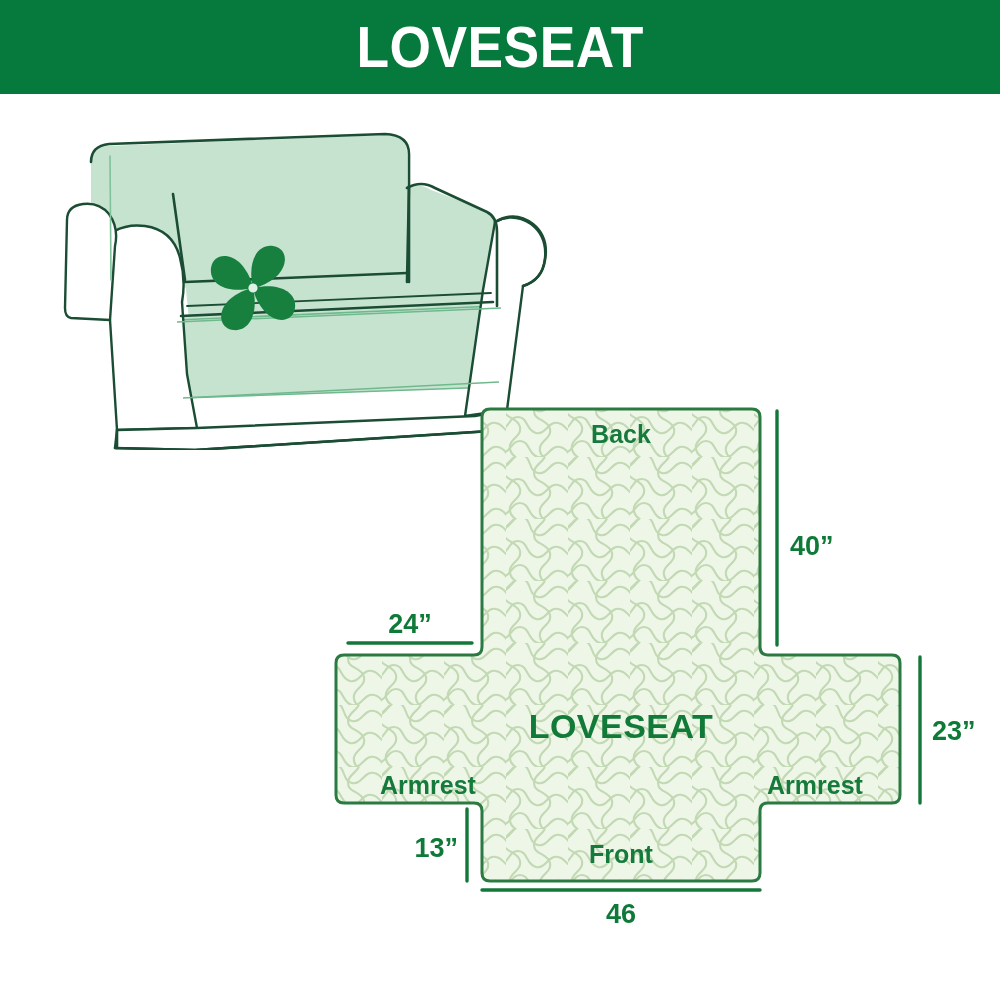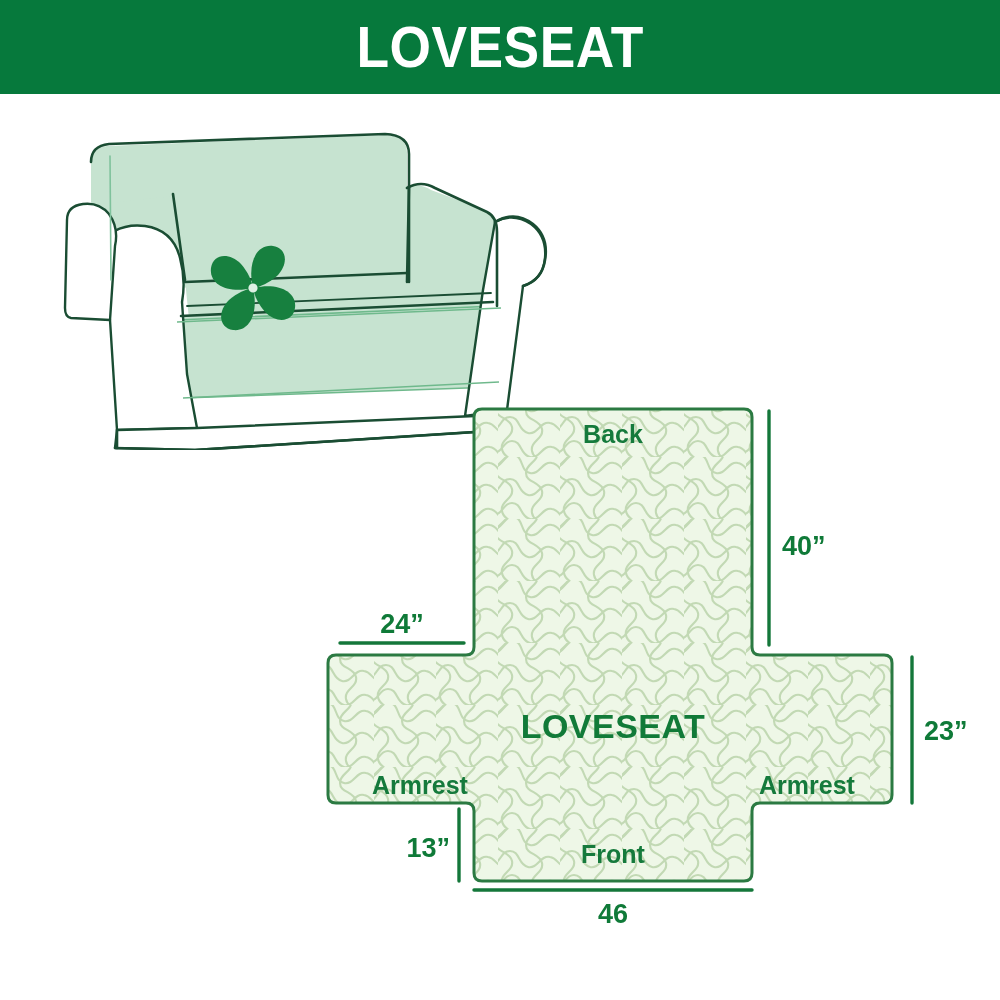--- a/index.html
+++ b/index.html
@@ -46,21 +46,21 @@
     left: 55px;
     top: 130px;
     width: 500px;
     height: 320px;
   }
   .sofa-illustration svg { display: block; width: 100%; height: 100%; }
 
   
   .cover-diagram {
     position: absolute;
-    left: 312px;
+    left: 320px;
     top: 395px;
     width: 680px;
     height: 570px;
   }
   .cover-diagram svg { display: block; width: 100%; height: 100%; }
 
   
   .panel-label {
     font-family: "Liberation Sans", sans-serif;
     font-size: 25px;

